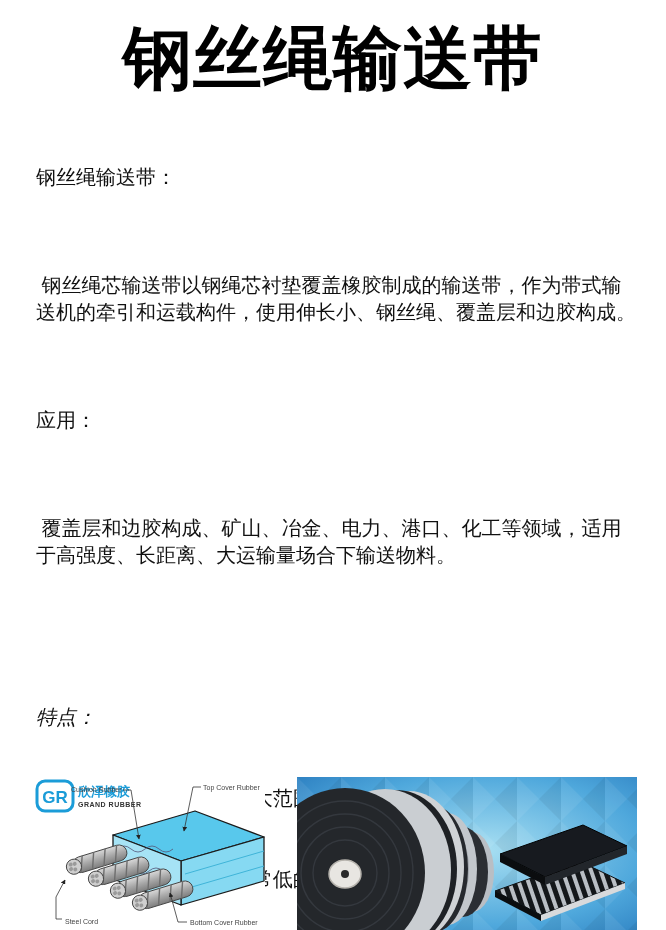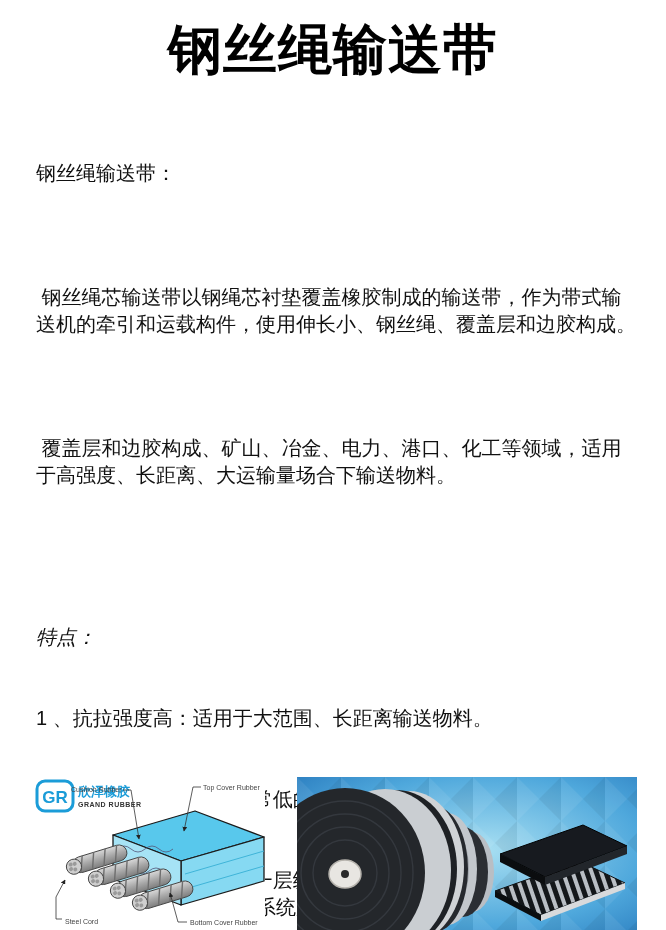--- a/index.html
+++ b/index.html
@@ -7,33 +7,33 @@
     width:666px;height:930px;
     background:#ffffff;
     font-family:"Liberation Sans","DejaVu Sans",sans-serif;
     color:#111;
     overflow:hidden;
   }
   .page{width:666px;height:930px;position:relative;}
   h1.doc-title{
     margin:14px 0 6px 0;
     text-align:center;
-    font-size:54px;
+    font-size:69px;
     line-height:1.3;
     font-weight:bold;
     letter-spacing:1px;
     color:#000;
   }
   .body-text{
     padding:0 28px 0 36px;
     font-size:20px;
     line-height:27px;
     white-space:pre-wrap;
   }
-  .para{margin:16px 0 27px 0;}
+  .para{margin:0 0 27px 0;}
   .para.tight{margin:0;font-style:italic;}
   .features .feature-item{margin:0;}
   .figures{
     position:absolute;
     left:35px;top:763px;
     width:602px;height:162px;
     display:flex;
     gap:32px;
   }
   .fig-left{width:230px;height:160px;background:#fff;}
@@ -45,20 +45,21 @@
 </head>
 <body>
 
 <div class="page">
 
   <h1 class="doc-title">钢丝绳输送带</h1>
 
   <div class="body-text">
     <p class="para">钢丝绳输送带：</p>
     <p class="para"> 钢丝绳芯输送带以钢绳芯衬垫覆盖橡胶制成的输送带，作为带式输送机的牵引和运载构件，使用伸长小、钢丝绳、覆盖层和边胶构成。</p>
+    <p class="para">应用：</p>
     <p class="para"> 覆盖层和边胶构成、矿山、冶金、电力、港口、化工等领域，适用于高强度、长距离、大运输量场合下输送物料。</p>
     <div class="features">
       <p class="para tight">特点：</p>
       <p class="feature-item">1 、抗拉强度高：适用于大范围、长距离输送物料。</p>
       <p class="feature-item">2 、使用伸长小：具有非常低的延伸率，所需拉紧行程短。</p>
       <p class="feature-item">3 、滚筒直径小：带芯由一层纵向排列的钢丝绳作为骨架，有良好的灵活性，滚筒直径越小，系统越灵巧，降低输送机设备成本。</p>
       
       
       
       

